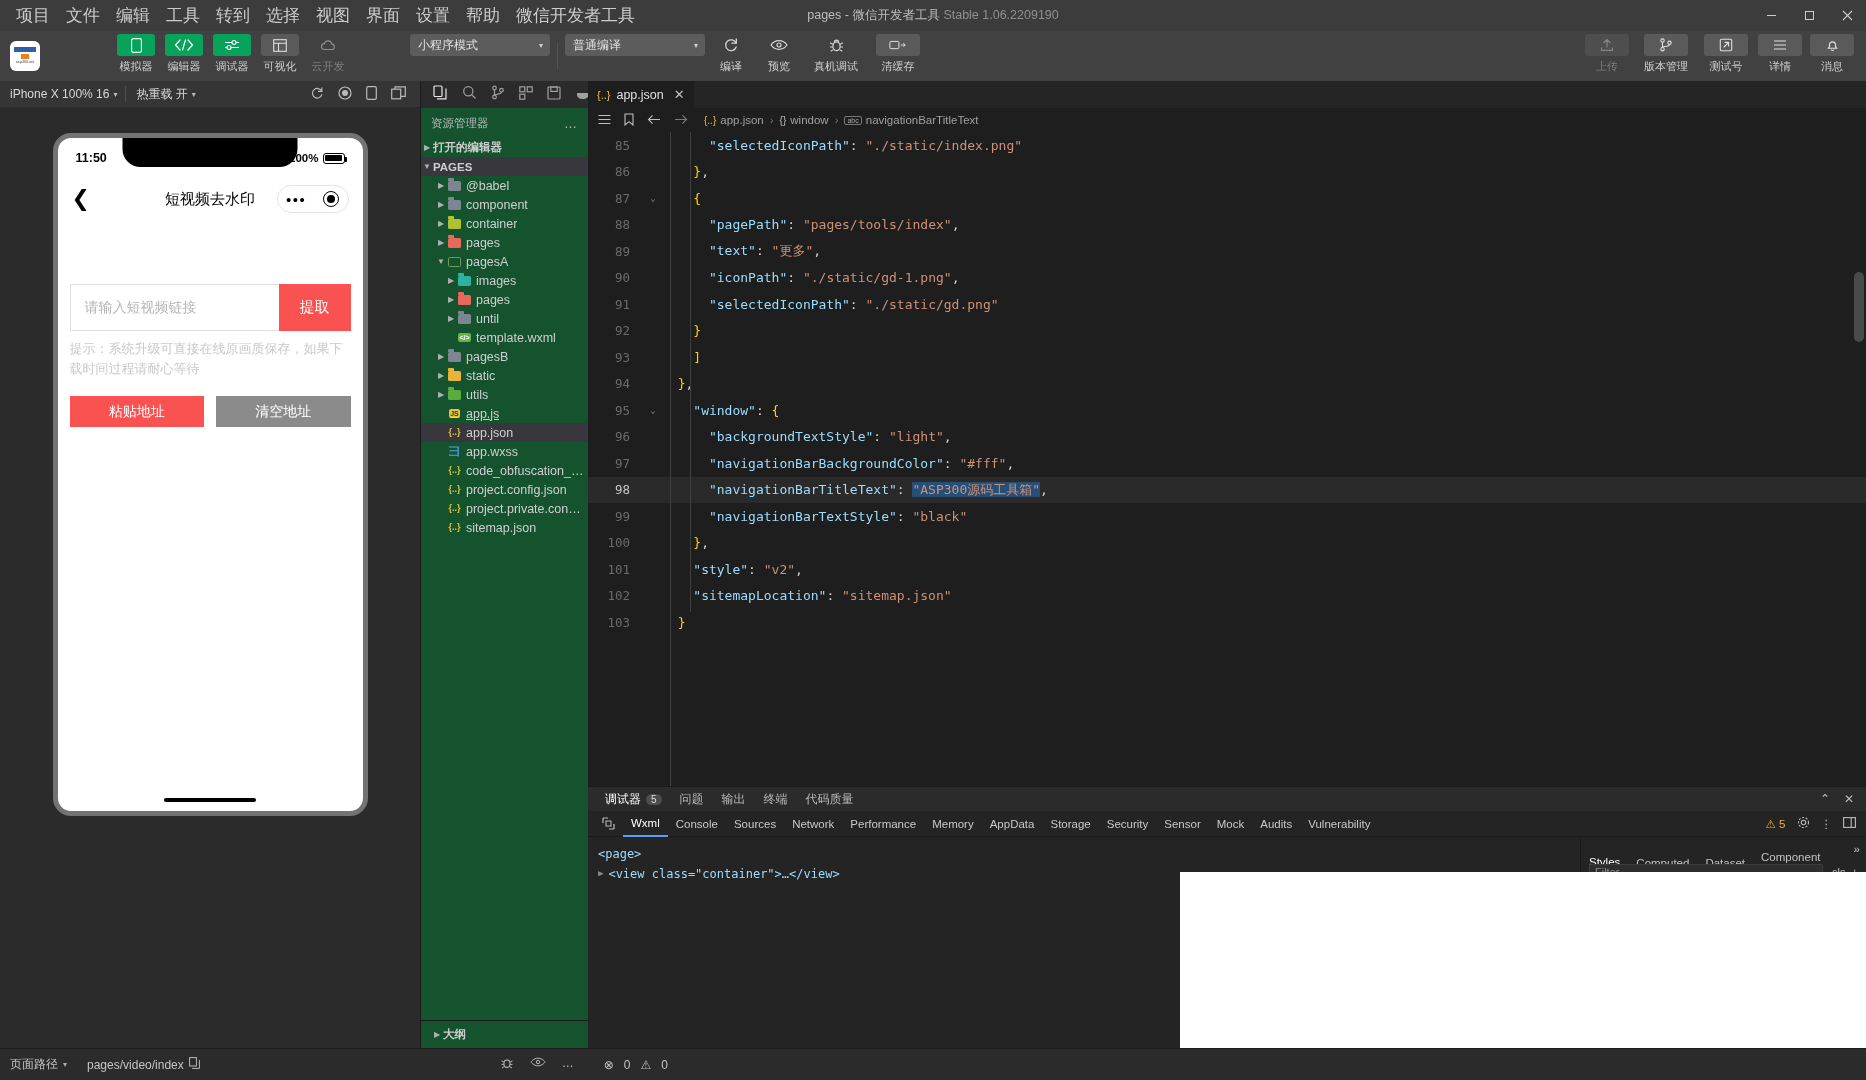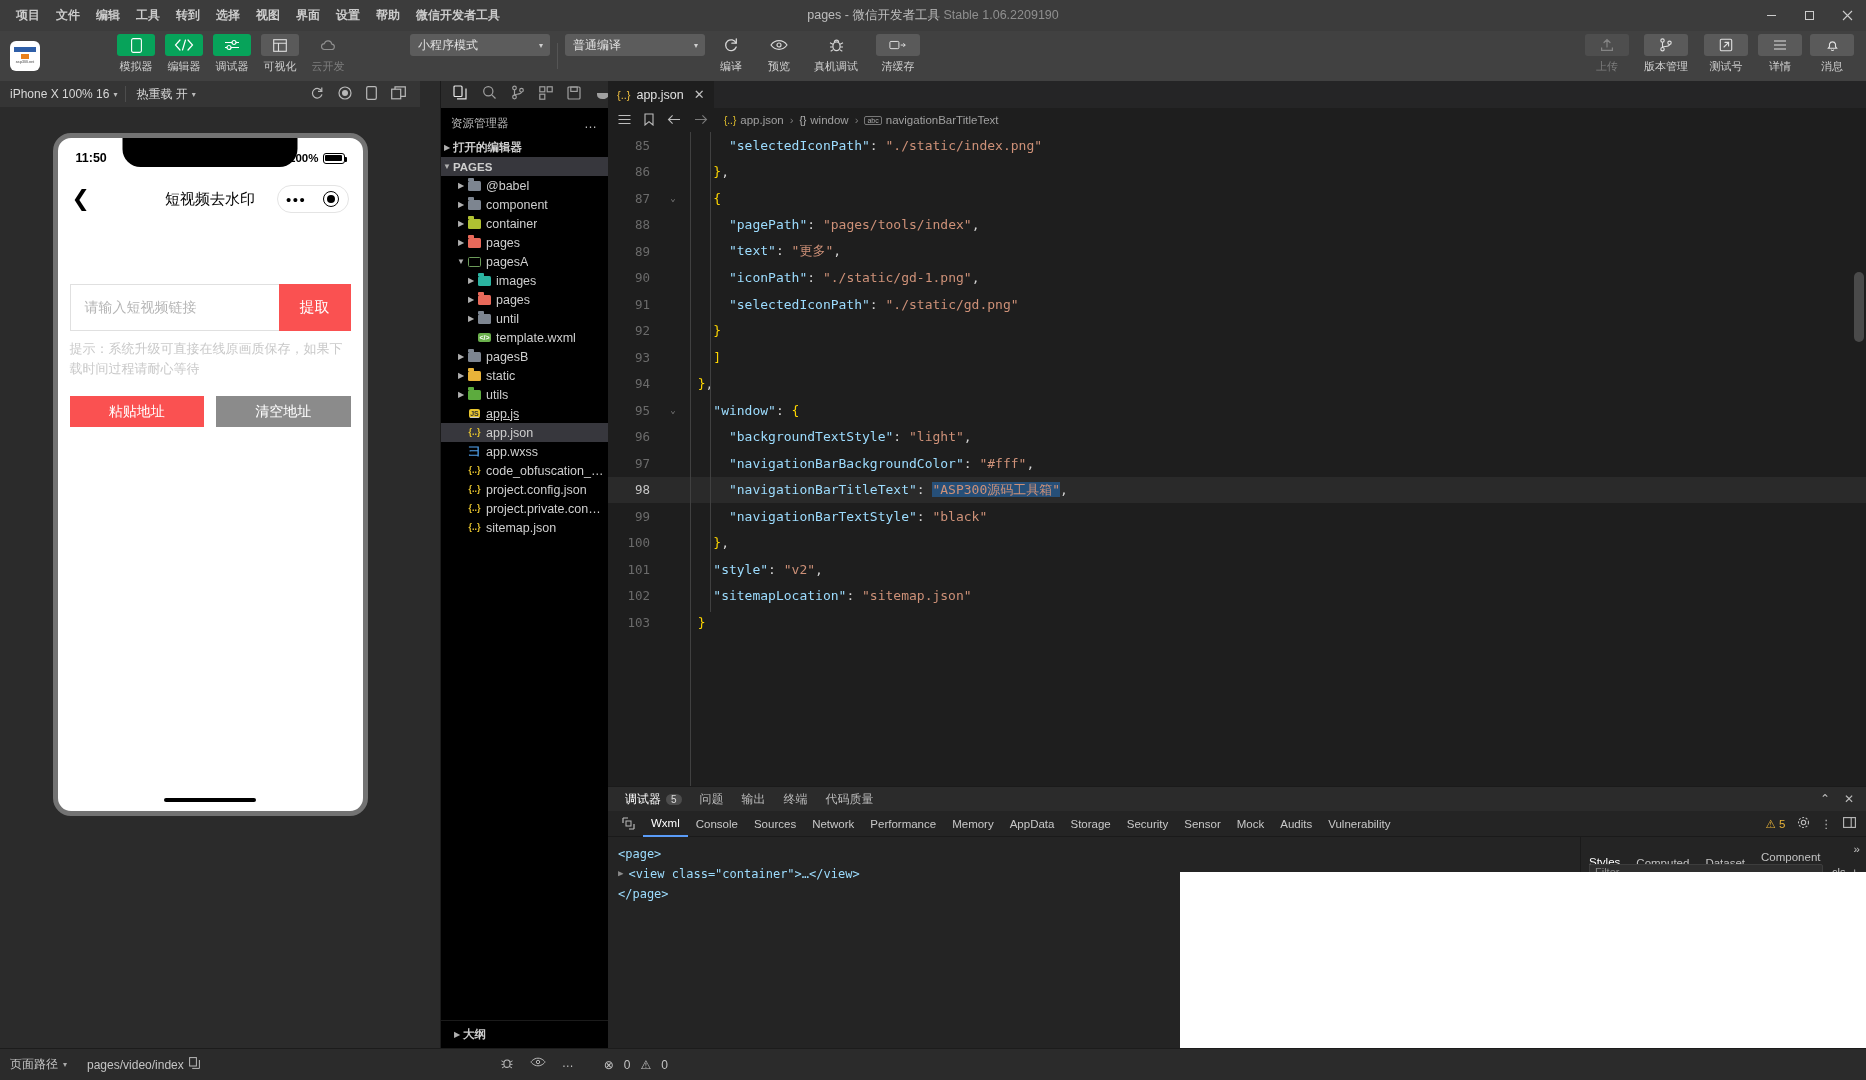--- a/index.html
+++ b/index.html
@@ -12,21 +12,21 @@
   }
   .app { position: relative; width: 1866px; height: 1080px; display: flex; flex-direction: column; }
 
   
   .titlebar {
     height: 31px; background: #3c3c3c; display: flex; align-items: center;
     flex: 0 0 31px; position: relative;
   }
   .menu { display: flex; align-items: center; padding-left: 8px; gap: 0px; }
   .menu-item {
-    color: #ccc; font-size: 12px; padding: 4px 8px; white-space: nowrap; cursor: default; font-weight: bold;
+    color: #ccc; font-size: 17px; padding: 4px 8px; white-space: nowrap; cursor: default;
   }
   .title-center {
     position: absolute; left: 0; right: 0; text-align: center;
     color: #bdbdbd; font-size: 12.5px; pointer-events: none;
   }
   .title-center .ver { color: #8f8f8f; }
   .win-ctrl { margin-left: auto; display: flex; height: 31px; z-index: 2; }
   .win-btn { width: 38px; height: 31px; display: flex; align-items: center; justify-content: center; color: #ccc; }
   .win-btn svg { display:block; }
 
@@ -118,21 +118,21 @@
   .btn-row { display: flex; gap: 12px; margin-top: 18px; }
   .btn {
     flex: 1; height: 31px; display: flex; align-items: center; justify-content: center;
     font-size: 14px; color: #fff;
   }
   .btn.red { background: #fa5151; }
   .btn.grey { background: #8b8b8b; }
   .home-ind { position:absolute; bottom:9px; left:50%; transform:translateX(-50%); width:92px; height:4px; background:#000; border-radius:2px;}
 
   
-  .explorer { width: 168px; flex: 0 0 168px; background: #000000; display: flex; flex-direction: column; border-left: 1px solid #1b1b1b; margin-left: 20px; }
+  .explorer { width: 168px; flex: 0 0 168px; background: #14532d; display: flex; flex-direction: column; border-left: 1px solid #1b1b1b; }
   .act-bar { height: 27px; display: flex; align-items: center; gap: 14px; padding: 0 12px; color: #a0a0a0; background: #2b2b2b; }
   .act-bar .act { cursor: default; }
   .act-bar .act.active { color: #e8e8e8; }
   .exp-head { display: flex; align-items: center; height: 30px; padding: 0 10px; color: #bbb; font-size: 11.5px; }
   .exp-head .more { margin-left: auto; letter-spacing: 1px; font-size: 13px; }
   .tree { flex: 1; overflow: hidden; font-size: 12.5px; color: #cfcfcf; }
   .trow { display: flex; align-items: center; height: 19px; padding-right: 4px; white-space: nowrap; cursor: default; }
   .trow.sel { background: #37373d; }
   .tw { width: 12px; flex: 0 0 12px; text-align: center; font-size: 8px; color: #b0b0b0; }
   .tico { width: 15px; flex: 0 0 15px; margin-right: 4px; display: flex; align-items: center; justify-content: center; }
@@ -851,21 +851,20 @@
           </span>
         </div>
 
         <div class="dt-body">
           <div class="wxml-pane">
             <div><span class="tag">&lt;page&gt;</span></div>
             <div style="display:flex;gap:5px;">
               <span style="color:#8a8a8a;font-size:9px;line-height:1.9">▶</span>
               <span class="tag">&lt;view class="container"&gt;…&lt;/view&gt;</span>
             </div>
-            <div><span class="tag">&lt;/page&gt;</span></div>
           </div>
           <div class="styles-pane">
             <div class="sp-tabs">
               <span class="sp-tab active">Styles</span>
               <span class="sp-tab">Computed</span>
               <span class="sp-tab">Dataset</span>
               <span class="sp-tab">Component Data</span>
               <span class="sp-more">»</span>
             </div>
             <div class="filter-row">

